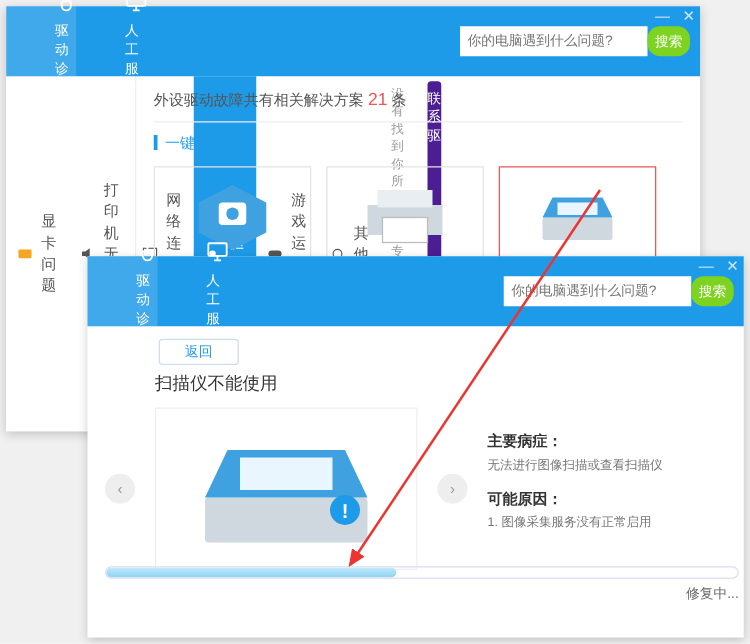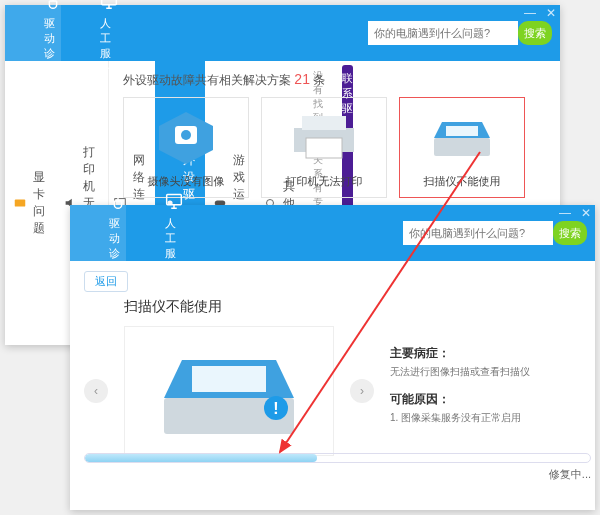--- a/index.html
+++ b/index.html
@@ -34,21 +34,21 @@
 .count-line .num { color: #e55; font-size: 14px; }
 .section-title { color: #1e9be8; font-size: 12px; border-top: 1px solid #eee; padding-top: 8px; margin-bottom: 10px; }
 .section-title::before { content: ""; display: inline-block; width: 3px; height: 12px; background: #1e9be8; margin-right: 6px; vertical-align: -2px; }
 .cards { display: flex; gap: 12px; }
 .card { width: 126px; border: 1px solid #e3e3e3; padding: 6px 4px 8px; text-align: center; cursor: pointer; }
 .card.sel { border: 1px solid #e55; }
 .card .pic { height: 64px; display: flex; align-items: center; justify-content: center; margin-bottom: 6px; }
 .card .cap { font-size: 11px; color: #444; }
 
 .body2 { height: calc(100% - 56px); padding: 10px 14px; position: relative; }
-.back-btn { display: inline-block; border: 1px solid #cde; color: #1e9be8; font-size: 11px; padding: 2px 10px; border-radius: 3px; cursor: pointer; }
+.back-btn { display: inline-block; border: 1px solid #cde; color: #1e9be8; font-size: 11px; padding: 2px 20px; border-radius: 3px; cursor: pointer; margin-left: 43px; }
 .title2 { font-size: 14px; color: #333; margin: 6px 0 10px 40px; }
 .row2 { display: flex; gap: 16px; align-items: center; }
 .nav-circ { width: 24px; height: 24px; border-radius: 50%; background: #eee; color: #999; display: flex; align-items: center; justify-content: center; font-size: 12px; cursor: pointer; }
 .big-pic { width: 210px; height: 130px; border: 1px solid #eee; display: flex; align-items: center; justify-content: center; }
 .details { font-size: 12px; color: #333; }
 .details .hd { font-weight: bold; margin-bottom: 3px; }
 .details .tx { color: #777; font-size: 10px; margin-bottom: 12px; }
 .progress-wrap { position: absolute; left: 14px; right: 4px; bottom: 28px; }
 .progress { height: 10px; border: 1px solid #dde; border-radius: 6px; overflow: hidden; }
 .progress .bar { height: 100%; width: 46%; background: linear-gradient(#bfe8fb,#8fd3f3); border-radius: 6px; }
@@ -149,20 +149,21 @@
         <div>没有找到你所</div>
         <div>关系,有专家</div>
       </div>
       <div class="side-btn">联系驱</div>
     </div>
 
     <div class="main1">
       <div class="count-line">
         <span>外设驱动故障共有相关解决方案 </span><span class="num">21</span><span> 条</span>
       </div>
+      <div class="section-title">一键修复</div>
       <div class="cards">
         <div class="card">
           <div class="pic">
             <svg width="70" height="56" viewBox="0 0 70 56">
                 <polygon points="35,4 62,18 62,42 35,56 8,42 8,18" fill="#3fa1e0"></polygon>
                 <rect x="24" y="18" width="22" height="18" rx="3" fill="#fff"></rect>
                 <circle cx="35" cy="27" r="5" fill="#3fa1e0"></circle>
               </svg>
           </div>
           <div class="cap">摄像头没有图像</div>

